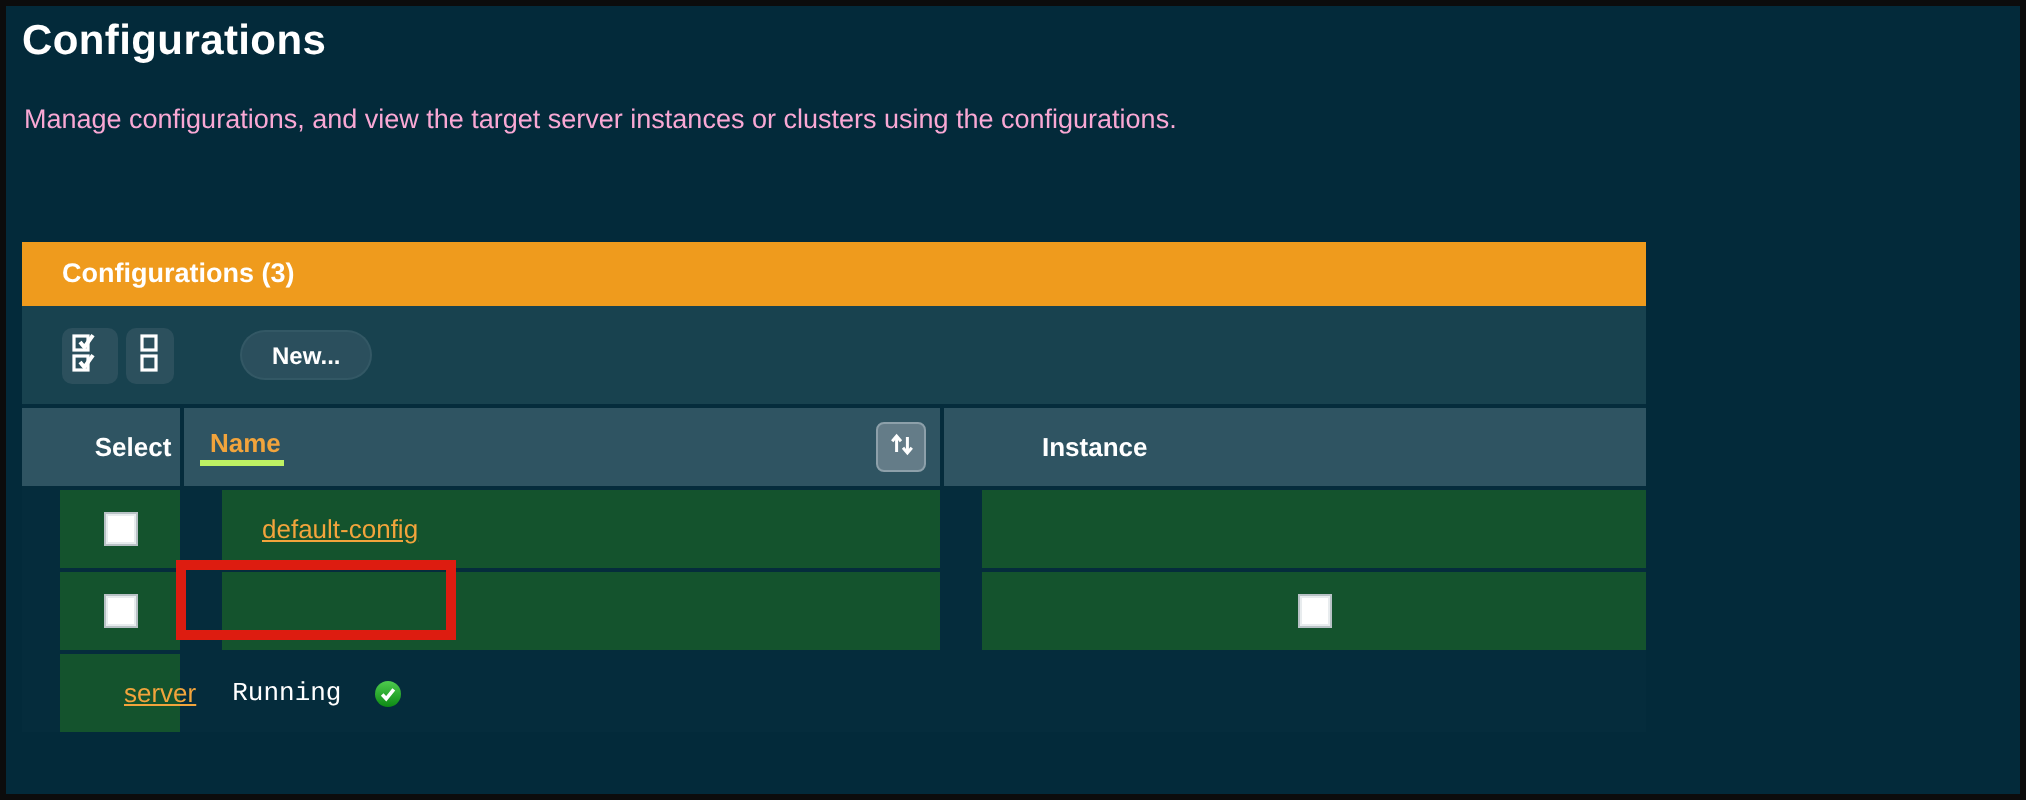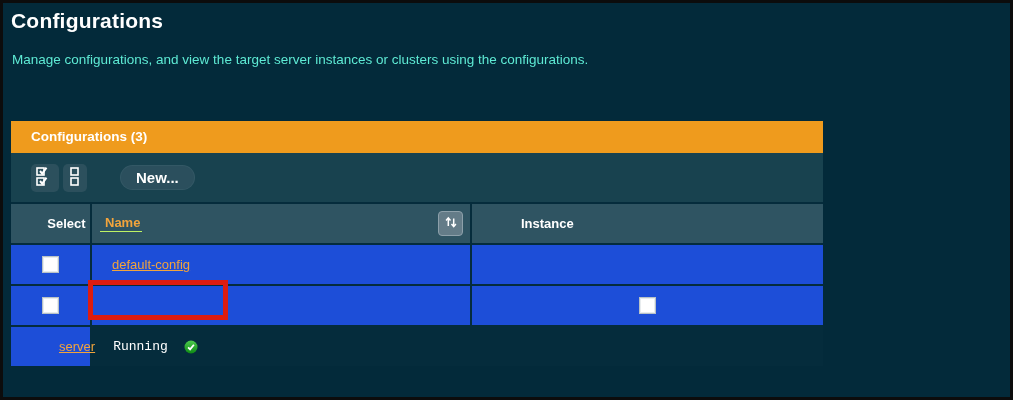--- a/index.html
+++ b/index.html
@@ -16,21 +16,21 @@
 
   .page-title {
     margin:5px 0 0 8px;
     color:#ffffff;
     font-size:21px; font-weight:700;
     letter-spacing:.2px;
     line-height:26px;
   }
   .page-desc {
     margin:17px 0 0 9px;
-    color:#5eead4;
+    color:#f9a8d4;
     font-size:13.5px;
     line-height:17px;
   }
 
   .panel {
     position:relative;
     margin:53px 9px 0 8px;
     width:812px;
   }
 
@@ -56,21 +56,21 @@
     cursor:pointer;
   }
   .icon-btn + .icon-btn { margin-left:4px; width:24px; }
   .btn {
     height:25px;
     padding:0 15px;
     border-radius:13px;
     background:#2b4f5d;
     border:1px solid #41667466;
     font-family:"Liberation Sans", sans-serif;
-    font-size:15px; font-weight:700;
+    font-size:12px; font-weight:700;
     color:#ffffff;
     cursor:pointer;
   }
   .btn-new { margin-left:33px; }
   .btn-delete {
     margin-left:16px;
     font-style:italic; font-weight:400;
     color:#8da2ac;
     cursor:default;
   }
@@ -87,31 +87,31 @@
     background:#2f5462;
     color:#ffffff;
     font-size:13px; font-weight:700;
     display:flex; align-items:center;
   }
   .hcell.c-select { justify-content:center;padding-left:32px; }
   .hcell.c-name { padding-left:8px; }
   .hcell.c-instance { padding-left:49px; }
   .cell {
     height:39px;
-    background:#1d4ed8;
+    background:#14532d;
     display:flex; align-items:center;
-    font-size:13px; color:#fff;
+    font-size:13px; color:#fff;margin-left:19px;
   }
   .cell.c-select { justify-content:center; }
   .cell.c-name { padding-left:20px; }
-  .cell.c-instance { padding-left:48px; }
+  .cell.c-instance { padding-left:32px; }
 
   .name-header-link {
     color:#f2a43c;
-    border-bottom:1px solid #bef264;
+    border-bottom:3px solid #bef264;
     padding:0 2px 1px 5px;
     text-decoration:none;
     cursor:pointer;
   }
   .sort-btn {
     margin-left:auto; margin-right:7px;
     width:25px; height:25px;
     background:#647c88;
     border:1px solid #8da0aa;
     border-radius:4px;

